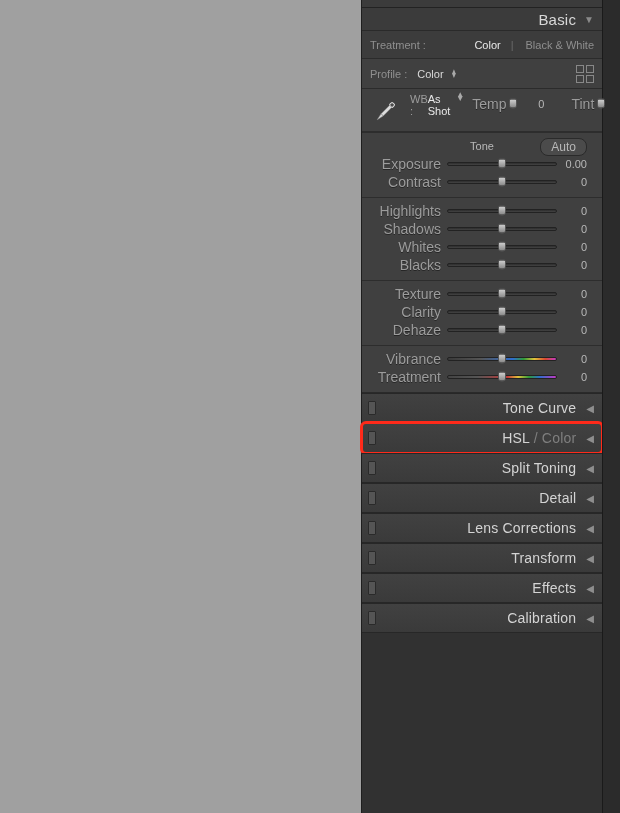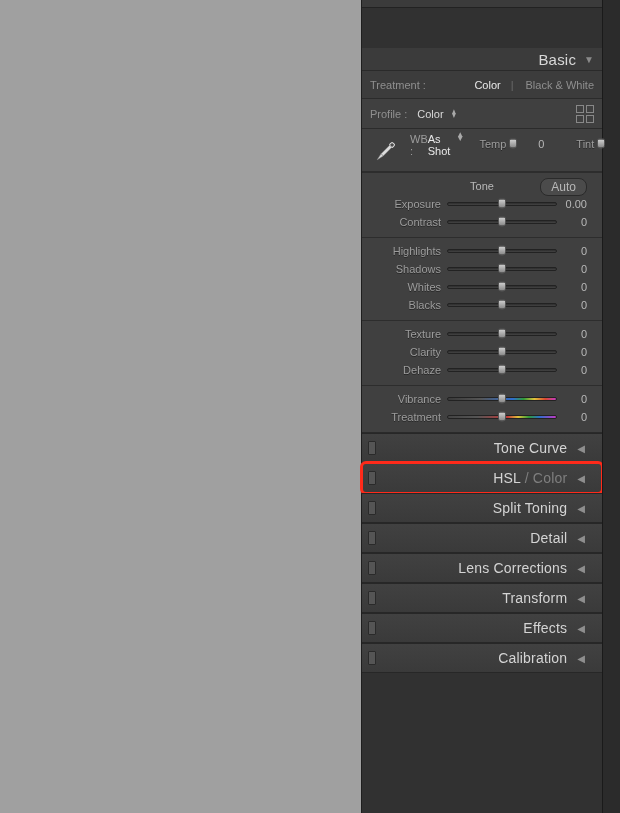--- a/index.html
+++ b/index.html
@@ -43,21 +43,20 @@
     border-bottom: 1px solid #222;
   }
   
   .basic-header {
     height: 22px;
     display: flex;
     align-items: center;
     justify-content: flex-end;
     padding: 0 8px 0 6px;
     background: #3b3b3b;
-    margin-top: 40px;
   }
   .basic-header .title {
     font-size: 15px;
     color: #d8d8d8;
     font-weight: 400;
     letter-spacing: 0.2px;
   }
   .basic-header .tri {
     margin-left: 8px;
     font-size: 10px;
@@ -71,21 +70,21 @@
     border-right: none;
   }
   .row {
     display: flex;
     align-items: center;
     height: 18px;
     padding: 0 8px;
   }
   .row .label {
     color: #9c9c9c;
-    font-size: 11px;
+    font-size: 14px;
     text-align: right;
     width: 70px;
     padding-right: 6px;
     text-shadow: 0 1px 0 rgba(0,0,0,.4);
   }
   .row .slider-wrap {
     flex: 1;
     display: flex;
     align-items: center;
     position: relative;
@@ -211,21 +210,21 @@
   }
   .wb-top .wbval .caret { font-size:8px; color:#aaa; }
   
   .collapsed-panel {
     height: 30px;
     background: linear-gradient(#414141,#3a3a3a);
     border-top: 1px solid #272727;
     border-bottom: 1px solid #272727;
     display: flex;
     align-items: center;
-    padding: 0 17px 0 6px;
+    padding: 0 8px 0 6px;
     cursor: pointer;
   }
   .collapsed-panel .toggle-chip {
     width: 8px; height: 14px;
     background: #555;
     border:1px solid #2a2a2a;
     border-radius:1px;
     margin-right: auto;
   }
   .collapsed-panel .ptitle {

